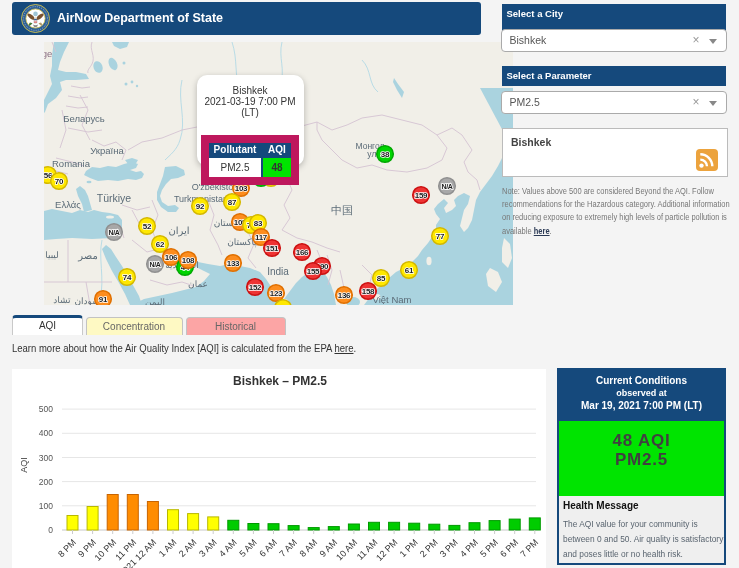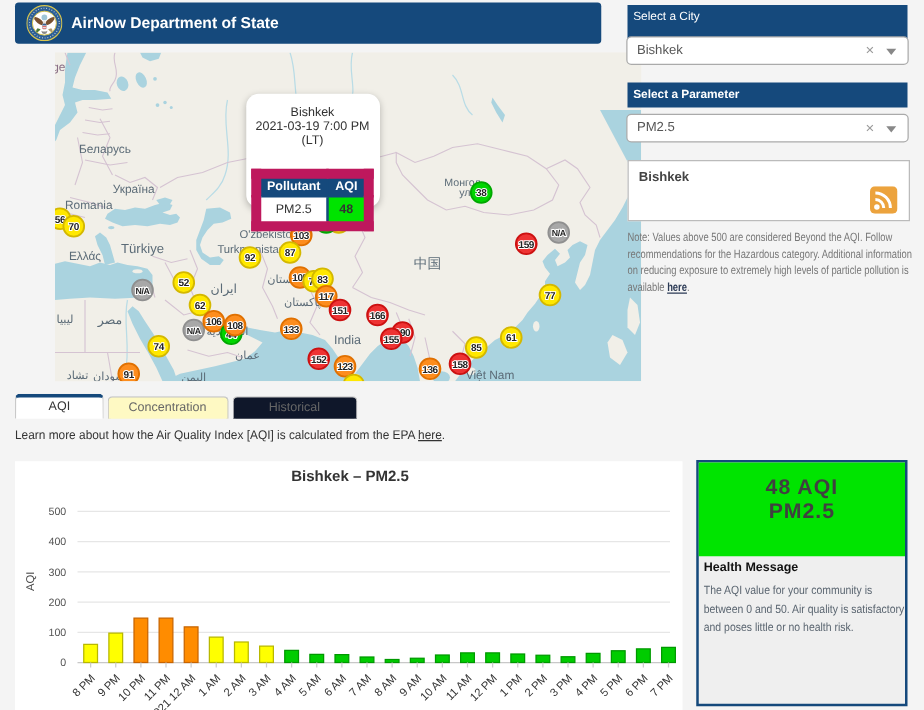--- a/index.html
+++ b/index.html
@@ -228,21 +228,21 @@
       <td style="width:28px;border:2px solid #15497c;padding:1px 0;">AQI</td>
     </tr>
     <tr>
       <td style="border:2px solid #15497c;padding:4px 0;background:#fff;">PM2.5</td>
       <td style="border:2px solid #15497c;padding:4px 0;background:#00e400;font-weight:bold;">48</td>
     </tr>
   </tbody>
     </table>
 </div>
 
-<div class="abs blue" style="left:501.5px;top:4px;width:224.5px;height:37px;color:#fff;font-weight:normal;font-size:9.5px;line-height:20px;"><span style="margin-left:5px;">Select a City</span></div>
+<div class="abs blue" style="left:501.5px;top:4px;width:224.5px;height:37px;color:#fff;font-weight:bold;font-size:9.5px;line-height:20px;"><span style="margin-left:5px;">Select a City</span></div>
 <div class="abs" style="left:500.5px;top:29px;width:224px;height:21px;background:#fff;border:1px solid #aaa;border-radius:4px;font-size:10.5px;color:#555;line-height:21px;">
   <span style="margin-left:8px;">Bishkek</span>
   <span style="position:absolute;right:26px;top:0;color:#999;font-size:12px;">×</span>
   <span style="position:absolute;right:9px;top:9px;width:0;height:0;border-left:4px solid transparent;border-right:4px solid transparent;border-top:5px solid #888;"></span>
 </div>
 <div class="abs blue" style="left:501.5px;top:65.5px;width:224.5px;height:20px;color:#fff;font-weight:bold;font-size:9.5px;line-height:20px;"><span style="margin-left:5px;">Select a Parameter</span></div>
 <div class="abs" style="left:500.5px;top:91px;width:224px;height:21px;background:#fff;border:1px solid #aaa;border-radius:4px;font-size:10.5px;color:#555;line-height:21px;">
   <span style="margin-left:8px;">PM2.5</span>
   <span style="position:absolute;right:26px;top:0;color:#999;font-size:12px;">×</span>
   <span style="position:absolute;right:9px;top:9px;width:0;height:0;border-left:4px solid transparent;border-right:4px solid transparent;border-top:5px solid #888;"></span>
@@ -258,21 +258,21 @@
 </div>
 <div class="abs" style="left:502px;top:184px;font-size:9.5px;color:#777;line-height:13.2px;transform:scaleX(0.79);transform-origin:left top;white-space:nowrap;">
   Note: Values above 500 are considered Beyond the AQI. Follow<br>
   recommendations for the Hazardous category. Additional information<br>
   on reducing exposure to extremely high levels of particle pollution is<br>
   available <b style="color:#2b3a55;text-decoration:underline;">here</b>.
 </div>
 
 <div class="abs" style="left:12px;top:315px;width:71px;height:20px;background:#fff;border:1px solid #c9c9c9;border-top:3px solid #15497c;border-bottom:none;border-radius:4px 4px 0 0;box-sizing:border-box;text-align:center;font-size:10px;color:#333;line-height:16px;">AQI</div>
 <div class="abs" style="left:85.5px;top:317px;width:97px;height:18px;background:#fef9c3;border:1px solid #c3c3c3;border-bottom:none;border-radius:4px 4px 0 0;box-sizing:border-box;text-align:center;font-size:10px;color:#666;line-height:17px;">Concentration</div>
-<div class="abs" style="left:185.5px;top:317px;width:100px;height:18px;background:#0f172a;border:1px solid #c3c3c3;border-bottom:none;border-radius:4px 4px 0 0;box-sizing:border-box;text-align:center;font-size:10px;color:#666;line-height:17px;">Historical</div>
+<div class="abs" style="left:185.5px;top:317px;width:100px;height:18px;background:#fca5a5;border:1px solid #c3c3c3;border-bottom:none;border-radius:4px 4px 0 0;box-sizing:border-box;text-align:center;font-size:10px;color:#666;line-height:17px;">Historical</div>
 <div class="abs" style="left:12px;top:343px;font-size:10px;color:#333;white-space:nowrap;transform:scaleX(0.95);transform-origin:left top;">Learn more about how the Air Quality Index [AQI] is calculated from the EPA <span style="text-decoration:underline;">here</span>.</div>
 
 <div class="abs" style="left:12px;top:369px;width:534px;height:199px;background:#fff;"><svg width="534" height="199" viewBox="0 0 534 199">
 <text x="268" y="16" text-anchor="middle" font-size="12" font-weight="bold" fill="#333" font-family="Liberation Sans,sans-serif">Bishkek – PM2.5</text>
 <line x1="50" y1="161.0" x2="524" y2="161.0" stroke="#c8c8c8" stroke-width="1"></line>
 <text x="41" y="164.0" text-anchor="end" font-size="8.5" fill="#555" font-family="Liberation Sans,sans-serif">0</text>
 <line x1="50" y1="136.8" x2="524" y2="136.8" stroke="#e6e6e6" stroke-width="1"></line>
 <text x="41" y="139.8" text-anchor="end" font-size="8.5" fill="#555" font-family="Liberation Sans,sans-serif">100</text>
 <line x1="50" y1="112.6" x2="524" y2="112.6" stroke="#e6e6e6" stroke-width="1"></line>
 <text x="41" y="115.6" text-anchor="end" font-size="8.5" fill="#555" font-family="Liberation Sans,sans-serif">200</text>
@@ -351,20 +351,25 @@
 <text transform="rotate(-45 486.6 174)" x="486.6" y="174" text-anchor="end" font-size="9" fill="#333" font-family="Liberation Sans,sans-serif">5 PM</text>
 <rect x="497.2" y="150.1" width="11" height="10.9" fill="#00cc00" stroke="#009900" stroke-width="1"></rect>
 <line x1="502.7" y1="161" x2="502.7" y2="165" stroke="#ccc" stroke-width="1"></line>
 <text transform="rotate(-45 506.7 174)" x="506.7" y="174" text-anchor="end" font-size="9" fill="#333" font-family="Liberation Sans,sans-serif">6 PM</text>
 <rect x="517.3" y="148.9" width="11" height="12.1" fill="#00cc00" stroke="#009900" stroke-width="1"></rect>
 <line x1="522.8" y1="161" x2="522.8" y2="165" stroke="#ccc" stroke-width="1"></line>
 <text transform="rotate(-45 526.8 174)" x="526.8" y="174" text-anchor="end" font-size="9" fill="#333" font-family="Liberation Sans,sans-serif">7 PM</text>
 </svg></div>
 
 <div class="abs" style="left:557px;top:368px;width:169px;height:197px;border:2px solid #15497c;box-sizing:border-box;background:#efefef;">
+  <div style="background:#15497c;color:#fff;text-align:center;height:51px;">
+    <div style="padding-top:5px;font-weight:bold;font-size:10px;">Current Conditions</div>
+    <div style="font-weight:bold;font-size:9px;margin-top:2px;">observed at</div>
+    <div style="font-weight:bold;font-size:10px;margin-top:2px;">Mar 19, 2021 7:00 PM (LT)</div>
+  </div>
   <div style="background:#00e400;color:#404040;text-align:center;height:75px;font-weight:bold;font-size:17px;letter-spacing:0.8px;line-height:19px;">
     <div style="padding-top:10px;">48 AQI</div>
     <div>PM2.5</div>
   </div>
   <div style="padding:4px 4px 0 4px;">
     <div style="text-align:left;font-weight:bold;font-size:10px;color:#111;">Health Message</div>
     <div style="margin-top:5px;font-size:9.5px;color:#5a6570;line-height:15px;white-space:nowrap;transform:scaleX(0.88);transform-origin:left top;">The AQI value for your community is<br>between 0 and 50. Air quality is satisfactory<br>and poses little or no health risk.</div>
   </div>
 </div>
 

